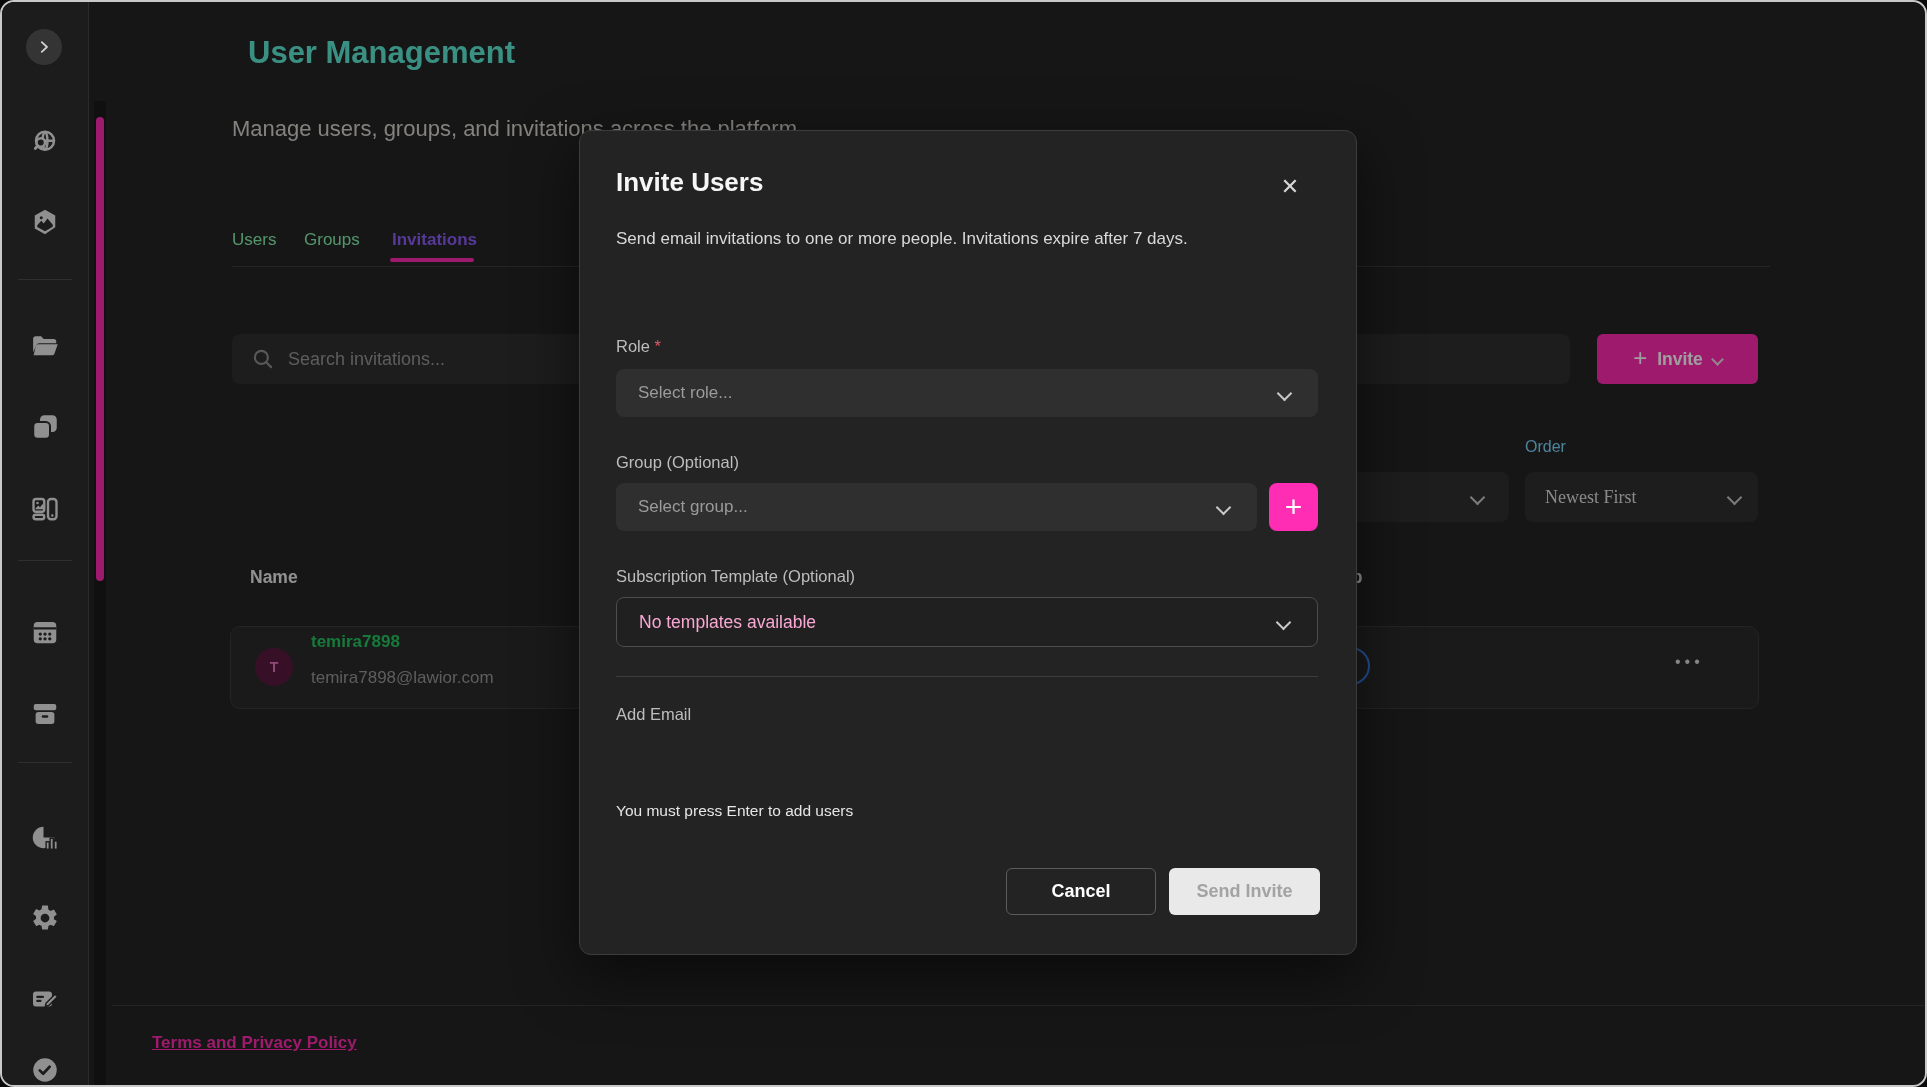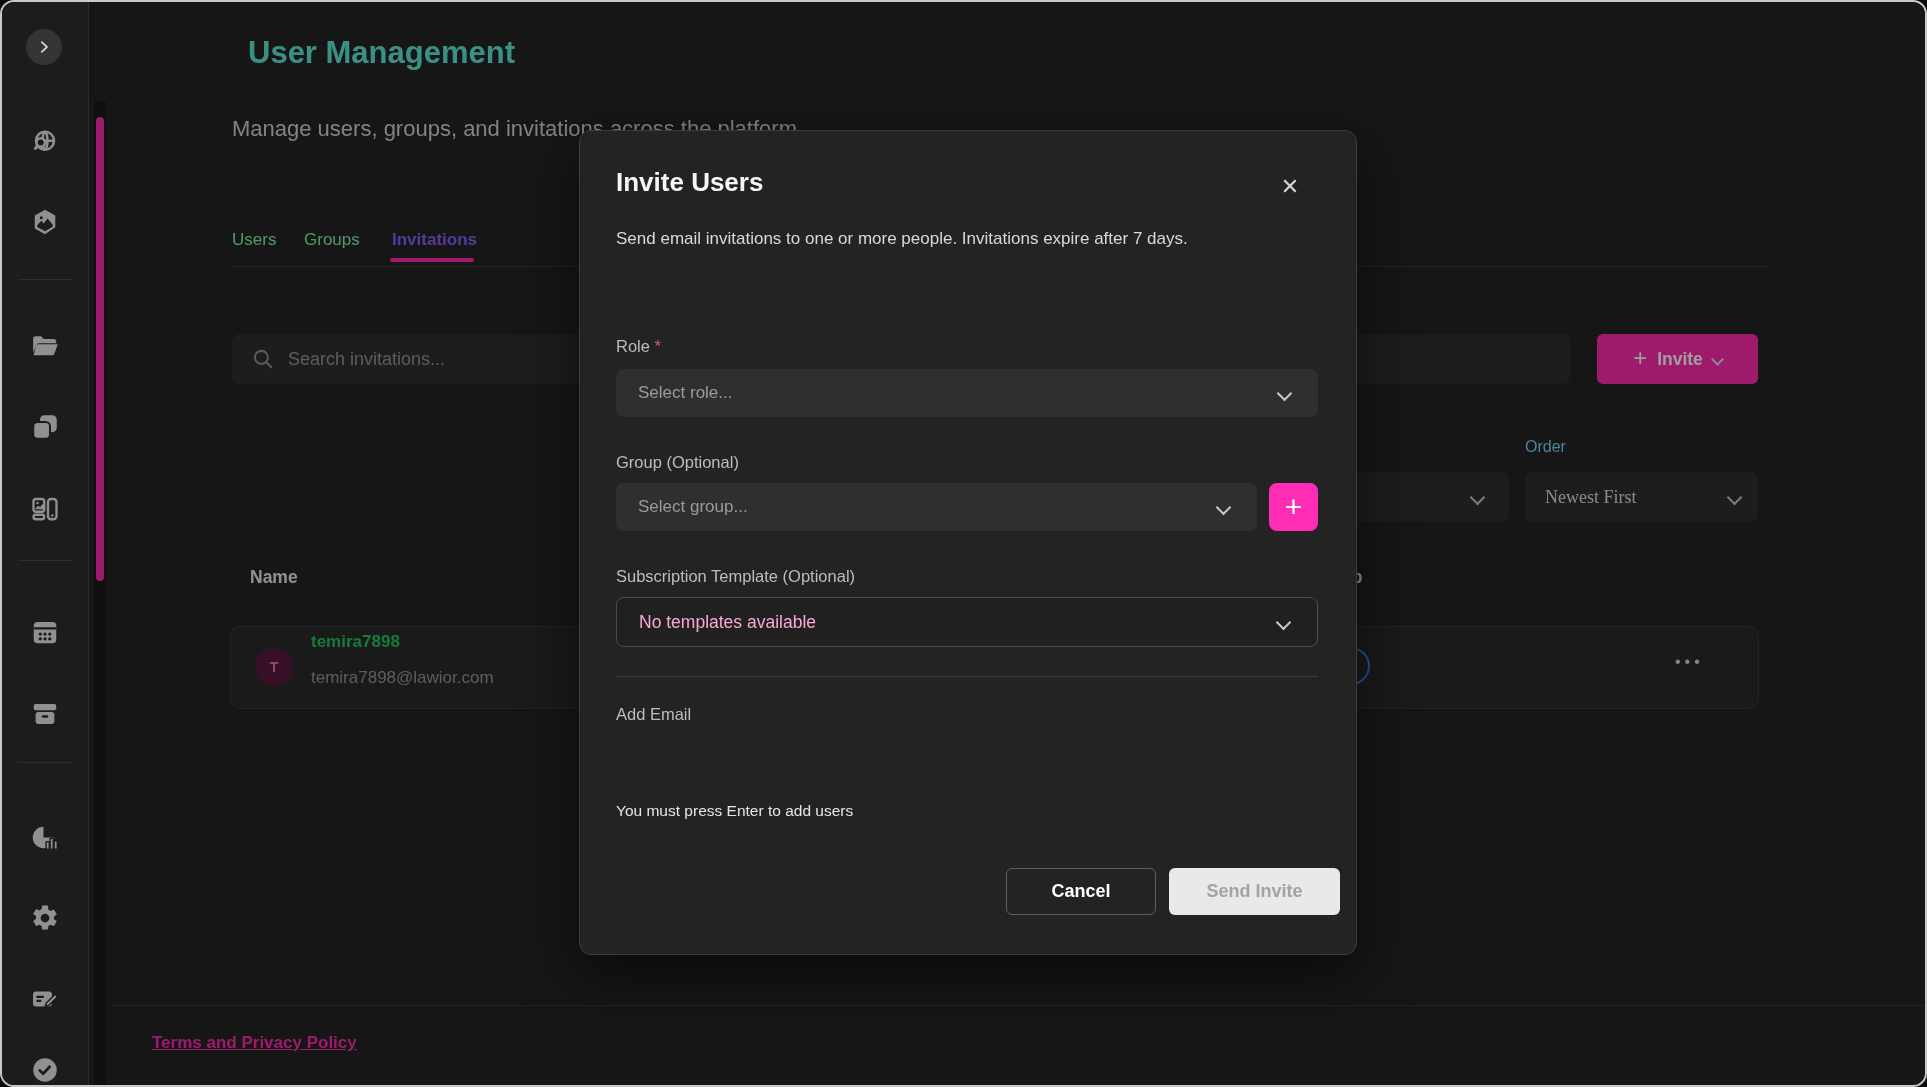--- a/index.html
+++ b/index.html
@@ -105,21 +105,21 @@
   #addemail-label{left:36px;top:574px;}
   #email-input-wrap{left:36px;top:606px;width:702px;height:50px;background:#373737;border-radius:6px;
      display:flex;align-items:center;}
   #email-input{background:transparent;border:none;outline:none;width:650px;margin-left:22px;
      font-size:17.5px;color:#e8e8e8;font-family:"Liberation Sans",sans-serif;}
   #email-input::placeholder{color:#9b9b9b;}
   #email-helper{left:36px;top:671px;font-size:15.5px;color:#e6e6e6;}
   #cancel-btn{left:426px;top:737px;width:150px;height:47px;background:#232323;border:1px solid #5c5c5c;
      border-radius:6px;box-sizing:border-box;display:flex;align-items:center;justify-content:center;
      font-size:18px;font-weight:700;color:#ffffff;cursor:pointer;}
-  #send-btn{left:589px;top:737px;width:171px;height:47px;background:#e9e9e9;border-radius:6px;
+  #send-btn{left:589px;top:737px;width:151px;height:47px;background:#e9e9e9;border-radius:6px;
      display:flex;align-items:center;justify-content:center;font-size:18px;font-weight:700;
      color:#a3a3a3;cursor:default;}
 
   svg{display:block;}
 </style>
 </head>
 <body>
 
 <div id="app">
 

